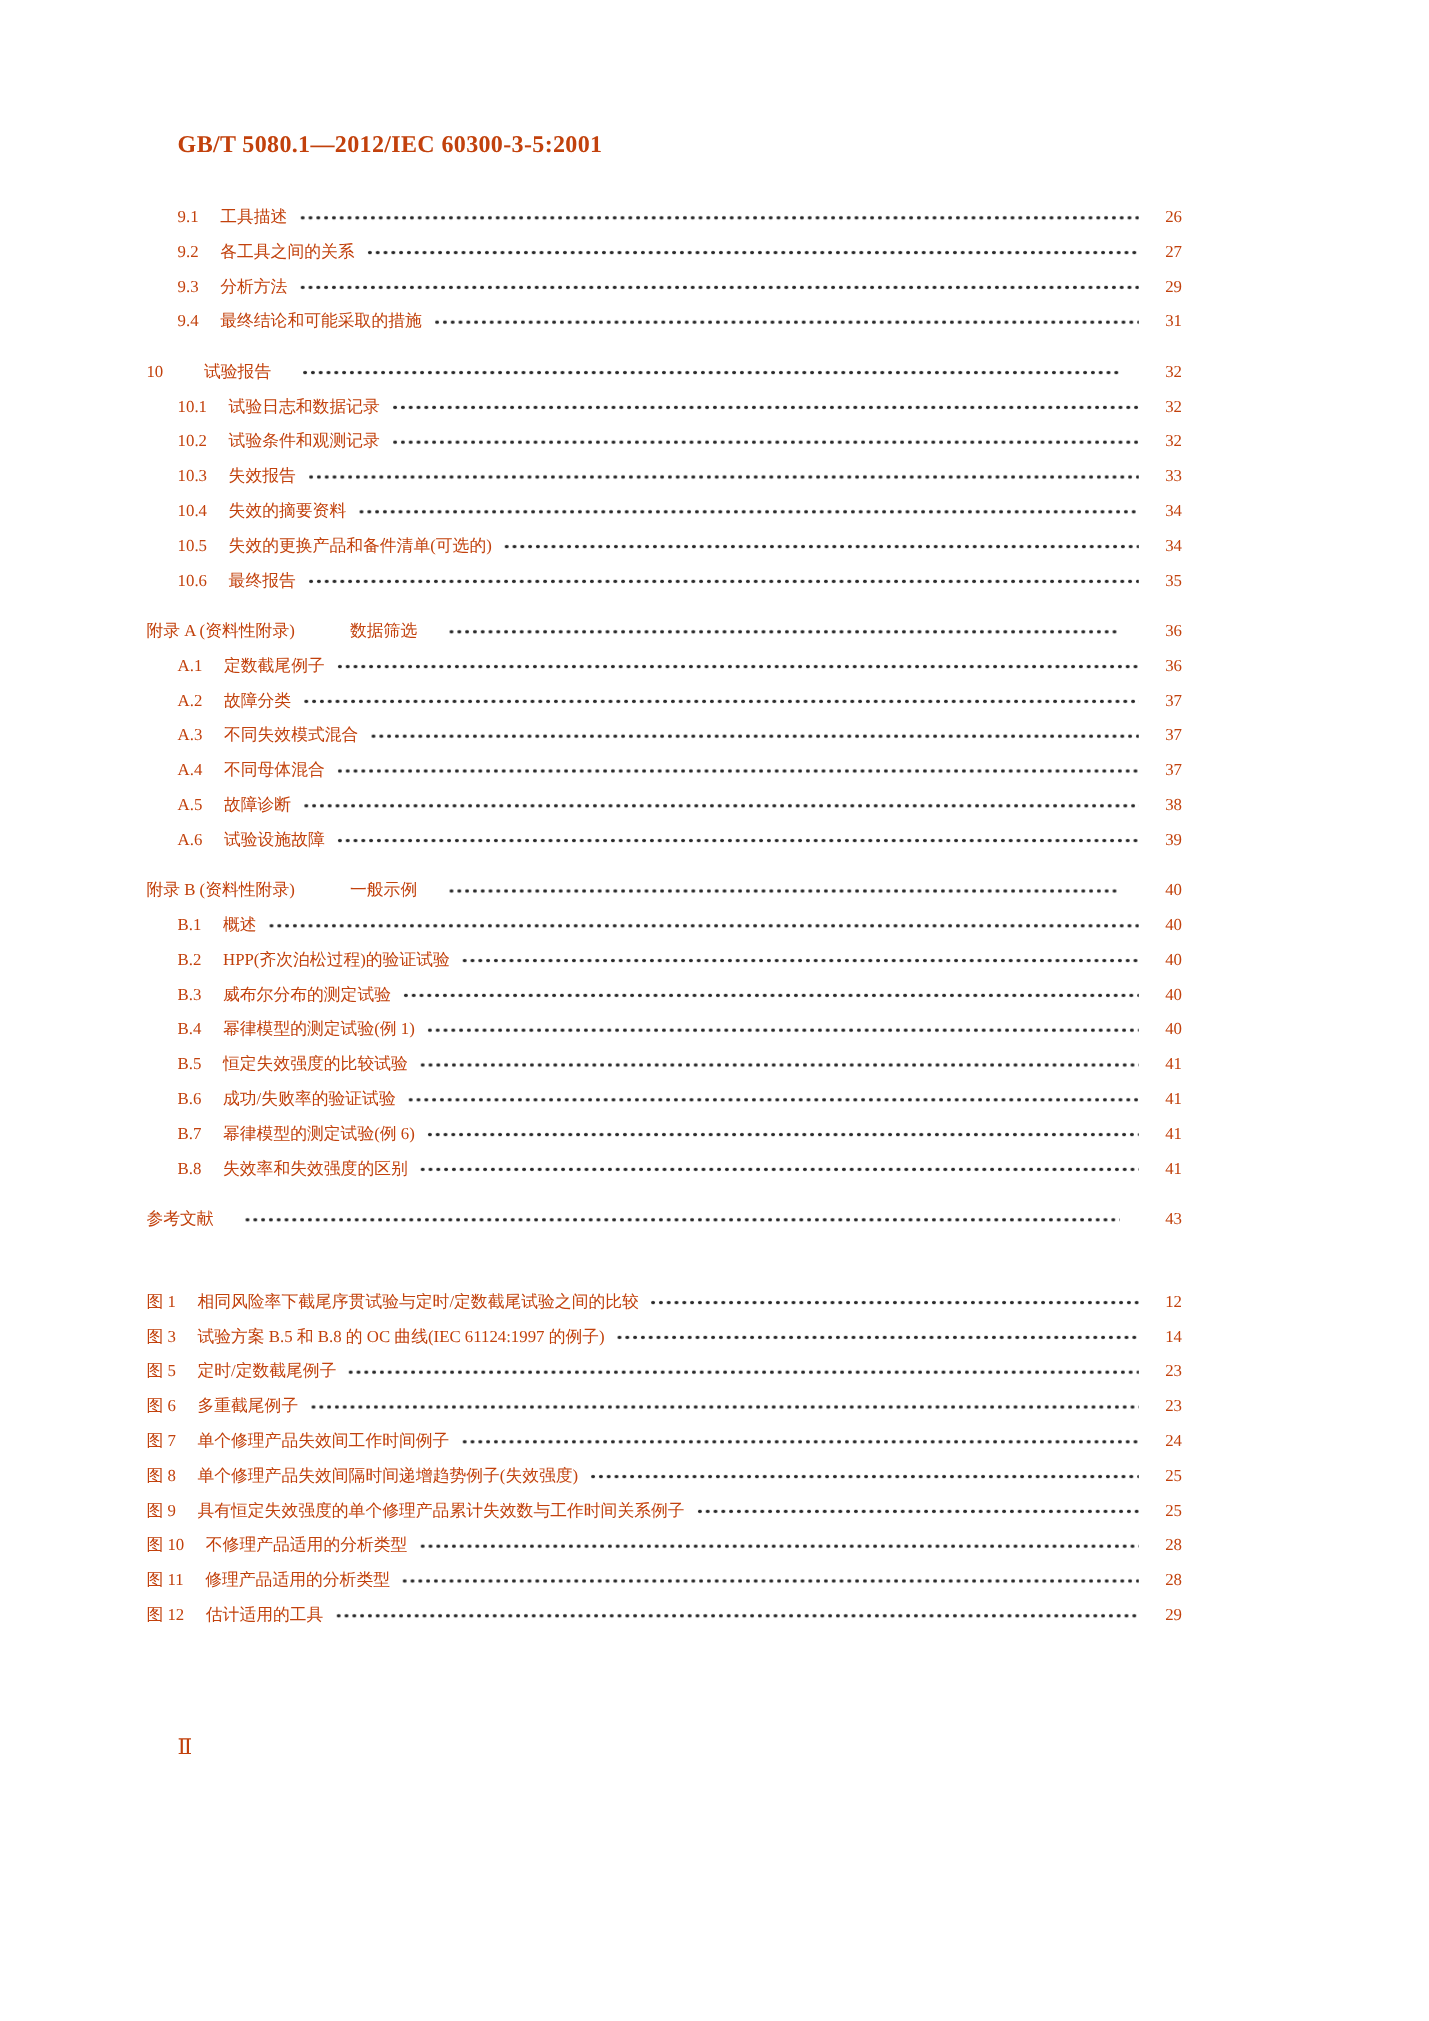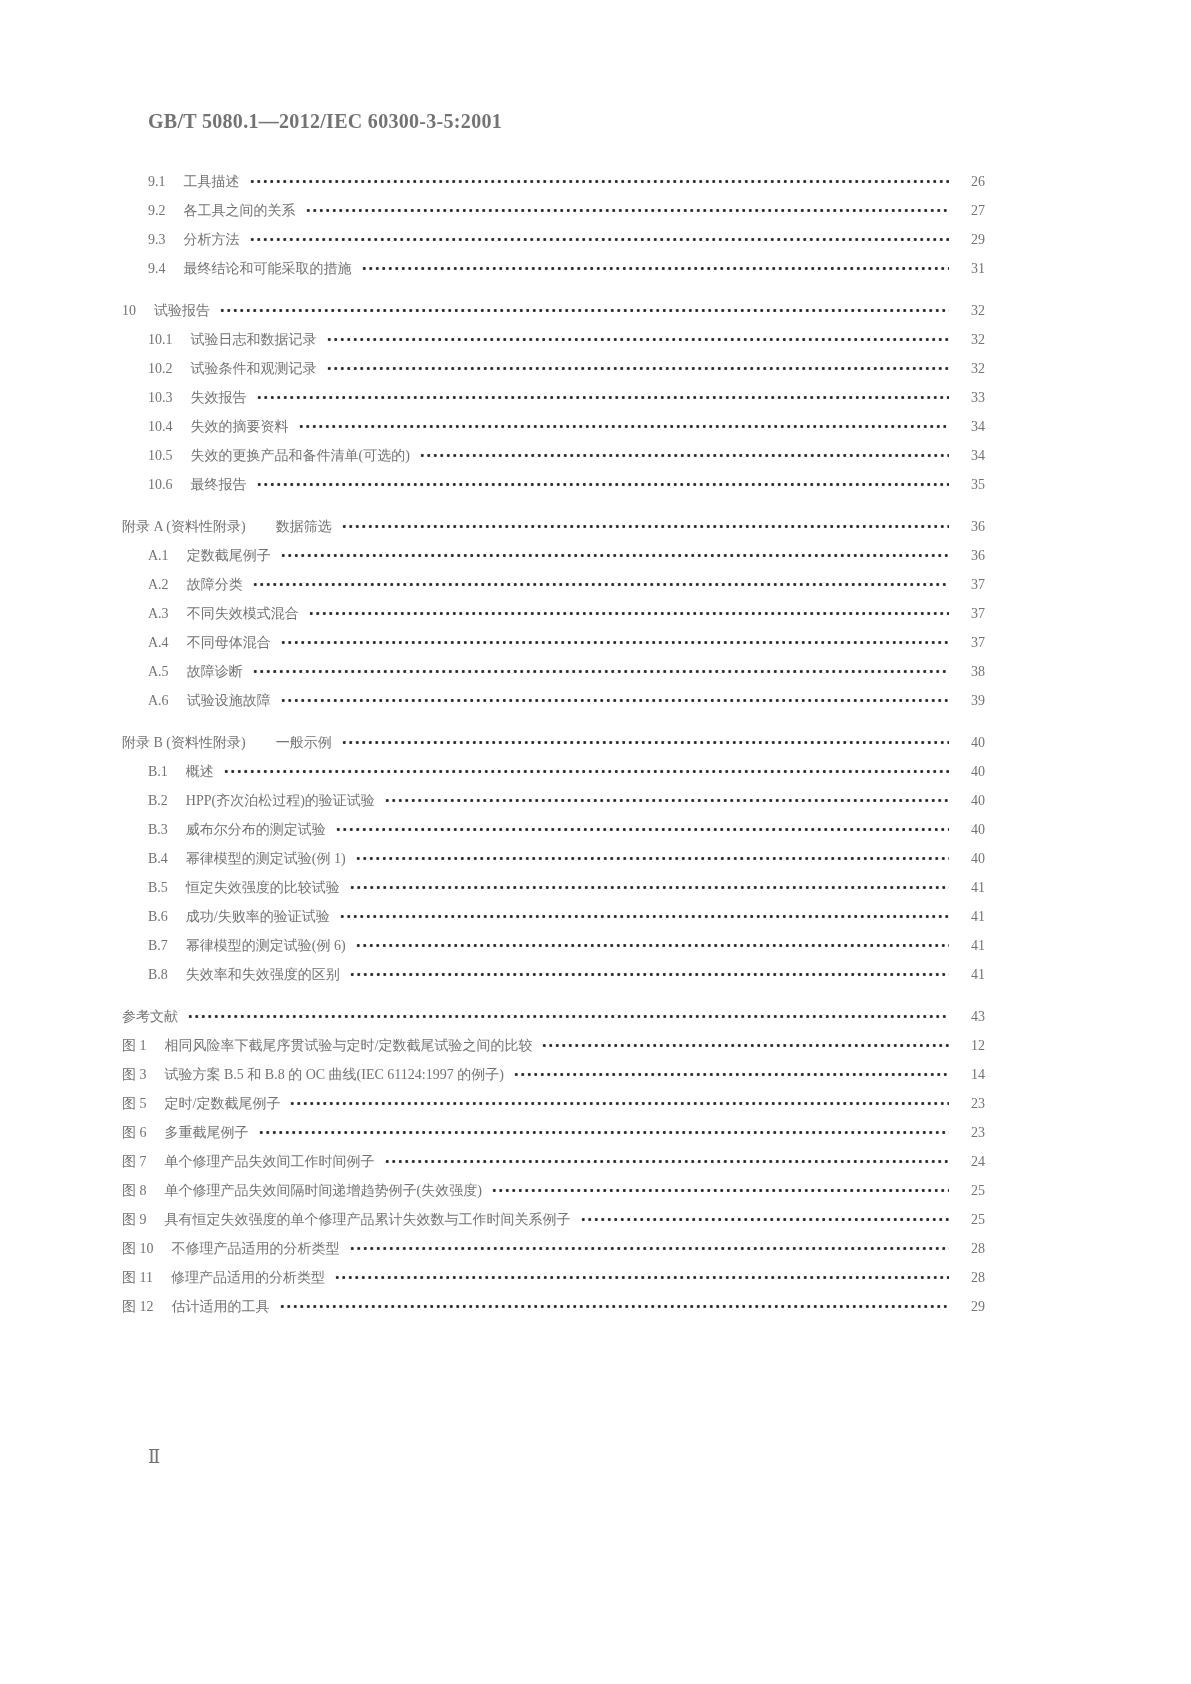--- a/index.html
+++ b/index.html
@@ -3,21 +3,21 @@
 <meta charset="utf-8">
 <style>
   * { box-sizing: border-box; }
   html, body { margin: 0; padding: 0; background: #ffffff; }
   .page {
     width: 1191px;
     height: 1684px;
     position: relative;
     background: #ffffff;
     font-family: "Liberation Serif", "DejaVu Serif", serif;
-    color: #737373;
+    color: #c2410c;
     overflow: hidden;
   }
   .content {
     position: absolute;
     left: 122px;
     top: 110px;
     width: 863px;
   }
   .doc-header {
     margin-left: 26px;
@@ -28,36 +28,36 @@
     white-space: nowrap;
   }
   .toc-row {
     display: flex;
     align-items: center;
     height: 29px;
     font-size: 14px;
     line-height: 29px;
   }
   .toc-row.indent { padding-left: 26px; }
-  .toc-row.group { margin-top: 13px; }
+  .toc-row.group { margin-top: 13px; gap: 16px; }
   .label { margin-right: 18px; white-space: nowrap; }
   .label.wide { margin-right: 30px; font-family: Liberation Serif, serif; }
   .title { white-space: nowrap; text-align: right; }
   .dots {
     flex: 1 1 auto;
     min-width: 18px;
     height: 29px;
     margin: 0 6px 0 9px;
     background-image: radial-gradient(circle, #2a2a2a 1.25px, transparent 1.75px);
     background-size: 6.5px 29px;
     background-position: 0 center;
     background-repeat: repeat-x;
   }
   .pg { min-width: 30px; text-align: right; white-space: nowrap; }
-  .figures-list { }
+  .figures-list { margin-top: 40px; }
   .page-footer {
     position: absolute;
     left: 148px;
     top: 1446px;
     font-size: 18px;
   }
 </style>
 </head>
 <body>
 

